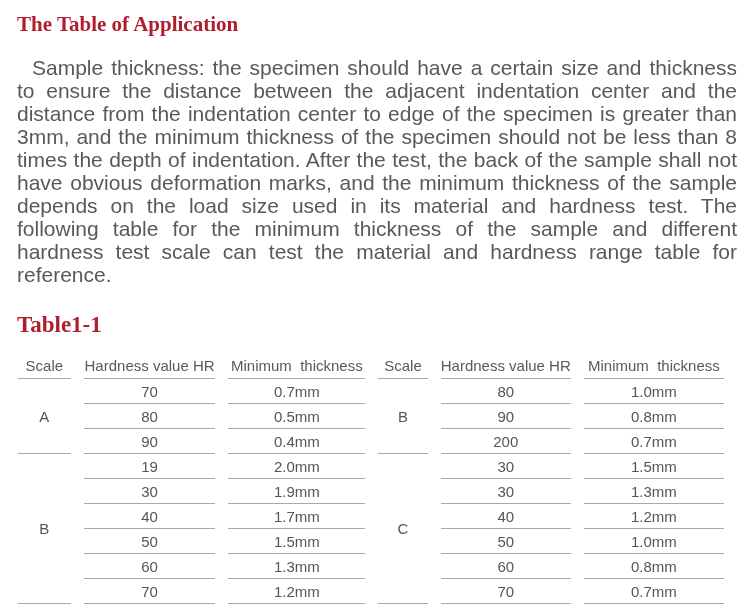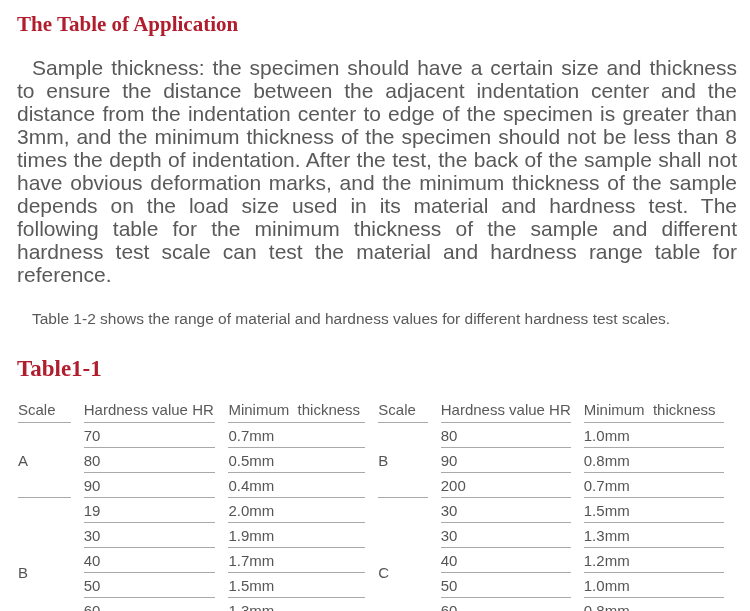--- a/index.html
+++ b/index.html
@@ -47,20 +47,21 @@
 
   table.hardness {
     border-collapse: separate;
     border-spacing: 13px 0;
     margin: 16px 0 0 -12px;
     table-layout: fixed;
   }
   table.hardness td {
     height: 24px;
     padding: 0;
+    text-align: center;
     vertical-align: middle;
     border-bottom: 1px solid #a9a9a9;
     color: #555555;
     font-size: 15px;
   }
   table.hardness tr.hdr td {
     height: 25px;
     color: #595959;
     font-size: 15px;
     white-space: pre;
@@ -75,21 +76,20 @@
 </style>
 </head>
 <body>
 
 <div class="page">
 
   <h1 class="page-title">The Table of Application</h1>
 
   <p class="body-para">Sample thickness: the specimen should have a certain size and thickness to ensure the distance between the adjacent indentation center and the distance from the indentation center to edge of the specimen is greater than 3mm, and the minimum thickness of the specimen should not be less than 8 times the depth of indentation. After the test, the back of the sample shall not have obvious deformation marks, and the minimum thickness of the sample depends on the load size used in its material and hardness test. The following table for the minimum thickness of the sample and different hardness test scale can test the material and hardness range table for reference.</p>
 
-  <p class="note-para">Table 1-2 shows the range of material and hardness values for different hardness test scales.</p>
 
   <h2 class="table-title">Table1-1</h2>
 
   <table class="hardness">
     <colgroup>
       <col class="col-scale-l">
         <col class="col-hr-l">
         <col class="col-thick-l">
       <col class="col-scale-r">
         <col class="col-hr-r">

